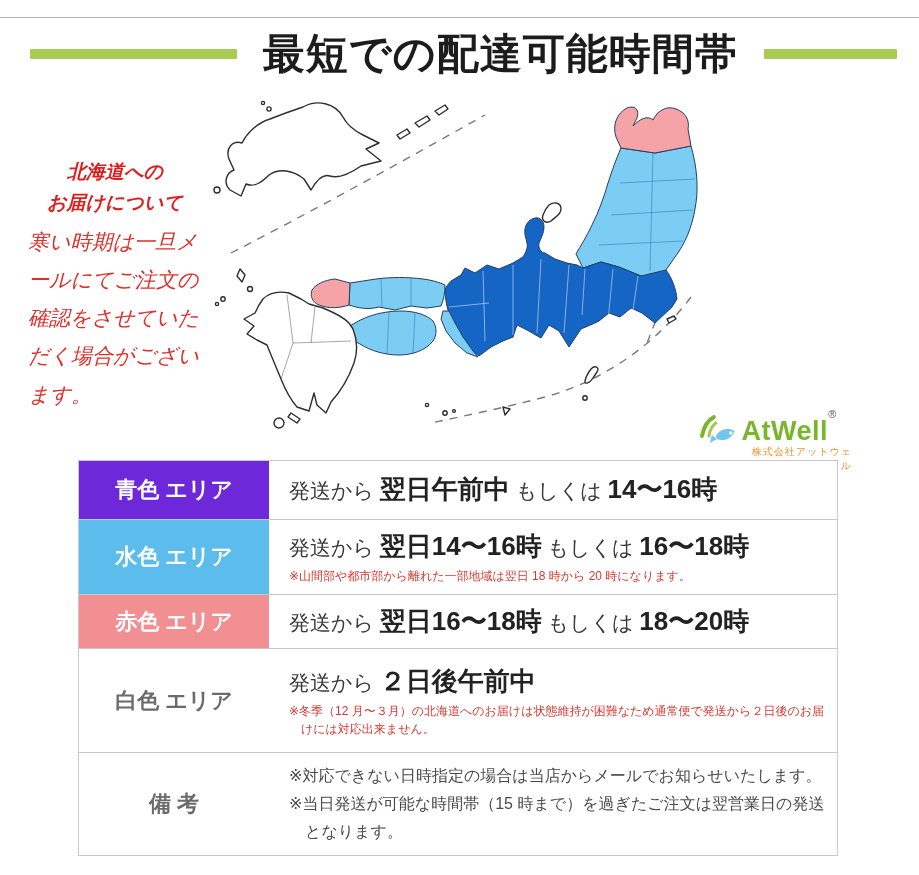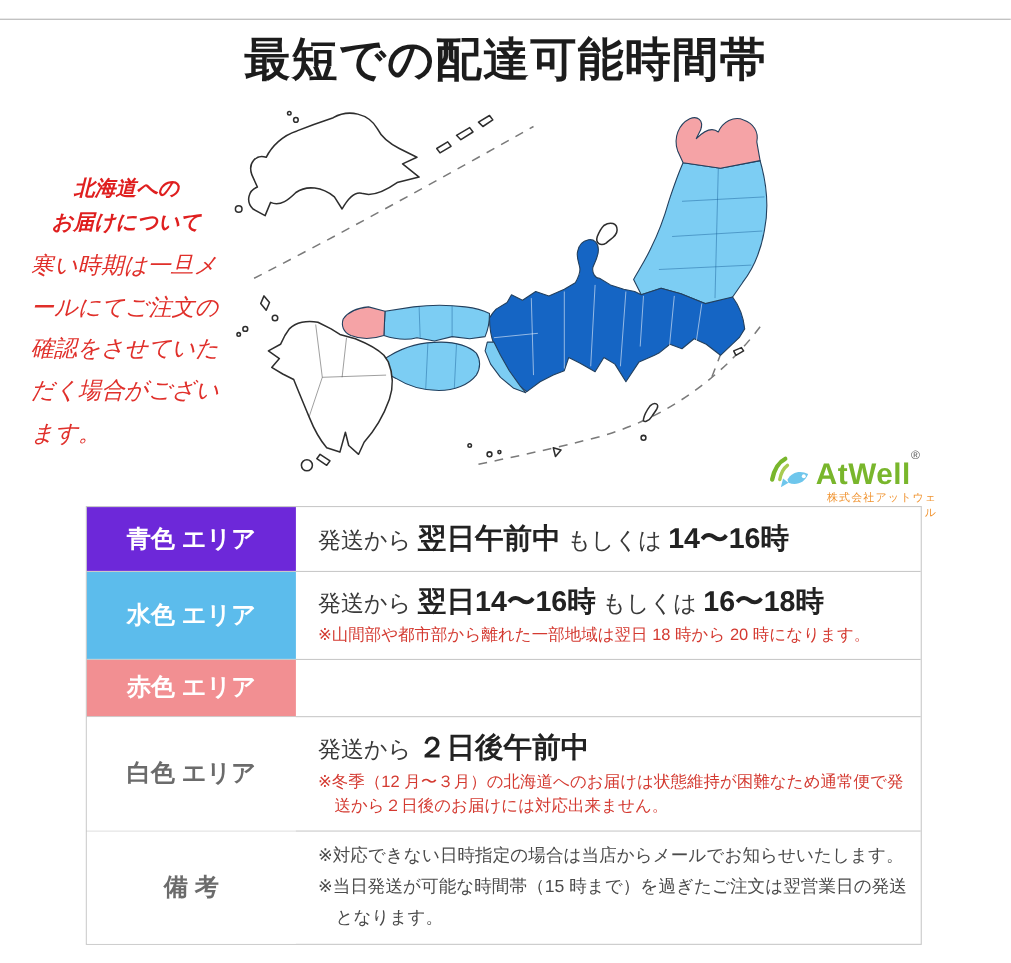--- a/index.html
+++ b/index.html
@@ -2,21 +2,21 @@
 <html><head>
 <meta charset="utf-8">
 <style>
   * { margin:0; padding:0; box-sizing:border-box; }
   html,body { background:#ffffff; }
   body { font-family:"Liberation Sans","DejaVu Sans",sans-serif; }
   .page { position:relative; width:919px; height:875px; background:#fff; overflow:hidden; margin:0 auto; }
 
   .top-line { position:absolute; left:0; top:17px; width:919px; height:1px; background:#b3b3b3; }
 
-  .title-row { position:absolute; left:0; top:26px; width:919px; display:flex; align-items:center;flex-direction:column; }
+  .title-row { position:absolute; left:0; top:26px; width:919px; display:flex; align-items:center; }
   .bar { height:10px; border-radius:1px; }
   .bar-left { flex:1.55; margin-left:30px; margin-right:26px; }
   .bar-right { flex:1; margin-left:26px; margin-right:22px; }
   .page-title { font-family:"DejaVu Serif","Liberation Serif",serif; font-size:42px; font-weight:600; color:#1c1c1c; letter-spacing:1px; white-space:nowrap; }
 
   .hokkaido-note { position:absolute; left:28px; top:156px; width:174px; color:#e02f2a;font-style:italic; }
   .hokkaido-note .nh { font-size:19px; font-weight:bold; text-align:center; line-height:1.65; color:#df1f1f; }
   .hokkaido-note .nb { margin-top:4px; font-size:21px; line-height:1.82; text-align:left; }
 
   .map-wrap { position:absolute; left:183px; top:93px; width:540px; height:350px; }
@@ -35,21 +35,21 @@
   .logo-company { font-size:10px; color:#f0922e; letter-spacing:1px; text-align:right; margin-top:-3px; padding-right:6px; }
 
   .delivery-table { position:absolute; left:78px; top:460px; width:760px; border:1px solid #c9c9c9; background:#fff; }
   .t-row { display:flex; align-items:stretch; }
   .t-row + .t-row { border-top:1px solid #c9c9c9; }
   .label-cell { width:190px; flex:0 0 190px; display:flex; align-items:center; justify-content:center; font-size:22px; font-weight:bold; color:#fff; }
   .label-gray { color:#6b6b6b !important; }
   .info-cell { flex:1; padding:9px 12px 9px 20px; display:flex; flex-direction:column; justify-content:center; }
   .main-line { font-size:21px; color:#3a3a3a; line-height:1.35; }
   .main-line b { color:#222; font-size:26px; }
-  .note-red { font-size:15px; color:#d43a31; line-height:1.5; margin-top:3px; padding-left:1em; text-indent:-1em; }
+  .note-red { font-size:12px; color:#d43a31; line-height:1.5; margin-top:3px; padding-left:1em; text-indent:-1em; }
   .note-gray { font-size:16px; color:#4a4a4a; line-height:1.75; padding-left:1em; text-indent:-1em; }
   .r1 { min-height:58px; } .r2 { min-height:72px; } .r3 { min-height:52px; } .r4 { min-height:104px; } .r5 { min-height:91px; }
 </style>
 </head>
 <body>
 
 <div class="page">
 
   <div class="top-line"></div>
 
@@ -168,20 +168,23 @@
       <div class="info-cell">
         <div class="main-line"><span>発送から </span><b>翌日14〜16時</b><span> もしくは </span><b>16〜18時</b></div>
         <div class="note-red">※山間部や都市部から離れた一部地域は翌日 18 時から 20 時になります。</div>
       </div>
     </div>
 
     <div class="t-row r3">
       <div class="label-cell" style="background-color: rgb(242, 143, 146);">
           <span>赤色 エリア</span>
         </div>
+      <div class="info-cell">
+        <div class="main-line"><span>発送から </span><b>翌日16〜18時</b><span> もしくは </span><b>18〜20時</b></div>
+      </div>
     </div>
 
     <div class="t-row r4">
       <div class="label-cell label-gray" style="background-color: rgb(255, 255, 255);">
           <span>白色 エリア</span>
         </div>
       <div class="info-cell">
         <div class="main-line"><span>発送から </span><b>２日後午前中</b></div>
         <div class="note-red">※冬季（12 月〜３月）の北海道へのお届けは状態維持が困難なため通常便で発送から２日後のお届けには対応出来ません。</div>
       </div>

